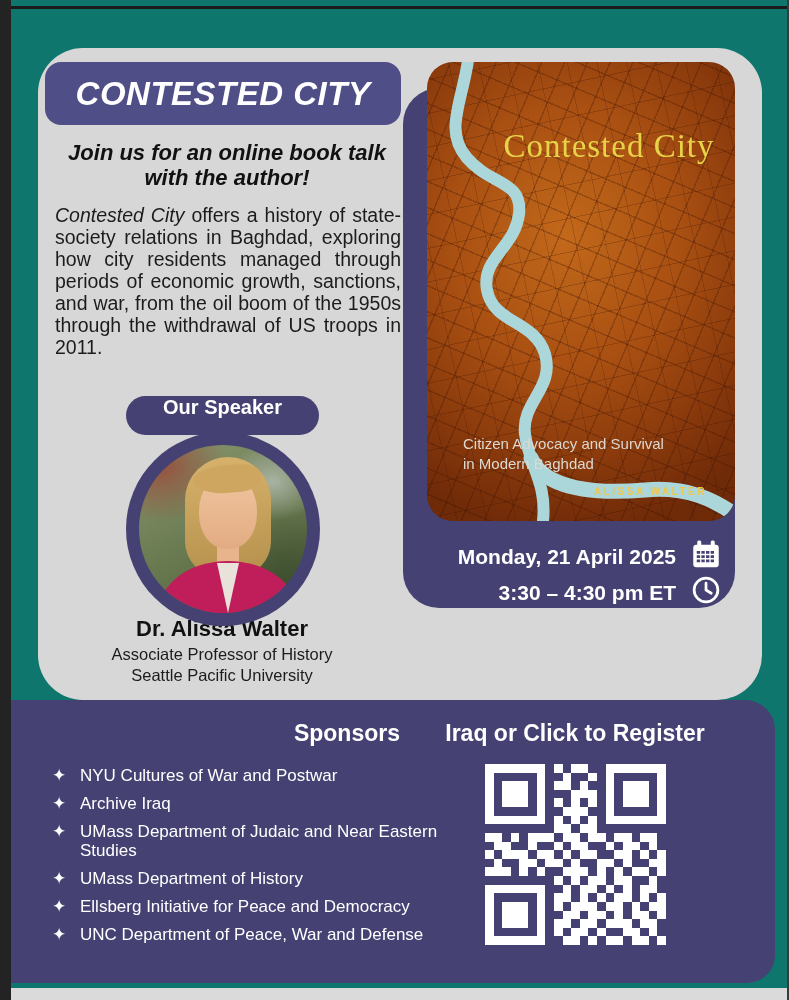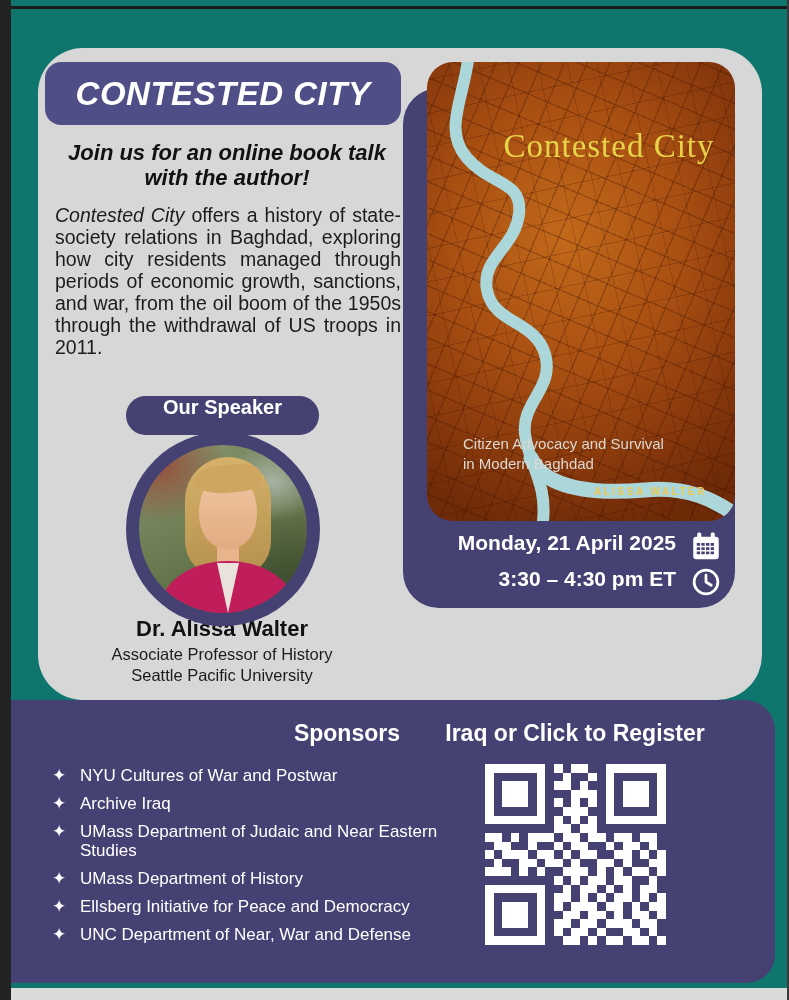--- a/index.html
+++ b/index.html
@@ -69,21 +69,21 @@
   .river-svg{position:absolute;inset:0;}
   .cover-title{position:absolute;left:70px;right:14px;top:66px;text-align:center;
        font-family:"Liberation Serif",serif;font-size:33px;letter-spacing:1px;
        color:var(--title-yellow,#e6d348);}
   .cover-subtitle{position:absolute;left:36px;top:372px;font-size:15px;line-height:20px;
        color:#ddd8d0;}
   .cover-author{position:absolute;right:28px;top:424px;font-size:10px;font-weight:bold;
        letter-spacing:2.5px;color:var(--author-gold,#eec751);}
 
   .event-row{position:absolute;left:425px;width:296px;height:32px;display:flex;
-       align-items:flex-start;justify-content:flex-end;gap:15px;}
+       align-items:flex-end;justify-content:flex-end;gap:15px;margin-top:6px;}
   .event-row.date{top:531px;} .event-row.time{top:567px;}
   .event-row span{color:#fff;font-weight:bold;font-size:21px;}
   .event-icon{width:30px;height:30px;flex:0 0 30px;}
 
   .bottom-panel{position:absolute;left:11px;top:700px;width:764px;height:283px;
        background:var(--panel-purple,#454273);border-radius:0 30px 28px 0;}
   .sponsors-heading{position:absolute;left:60px;top:720px;width:340px;text-align:right;
        color:#fff;font-weight:bold;font-size:23px;}
   .register-heading{position:absolute;left:425px;top:720px;width:300px;text-align:center;
        color:#fff;font-weight:bold;font-size:23px;}
@@ -201,21 +201,21 @@
     <div class="sponsor-item">
       <span class="bullet">✦</span>
       <span class="label">UMass Department of History</span>
     </div>
     <div class="sponsor-item">
       <span class="bullet">✦</span>
       <span class="label">Ellsberg Initiative for Peace and Democracy</span>
     </div>
     <div class="sponsor-item">
       <span class="bullet">✦</span>
-      <span class="label">UNC Department of Near, War and Defense</span>
+      <span class="label">UNC Department of Peace, War and Defense</span>
     </div>
   </div>
 
   <div class="qr">
       <div class="qr-cell on"></div>
       <div class="qr-cell on"></div>
       <div class="qr-cell on"></div>
       <div class="qr-cell on"></div>
       <div class="qr-cell on"></div>
       <div class="qr-cell on"></div>

